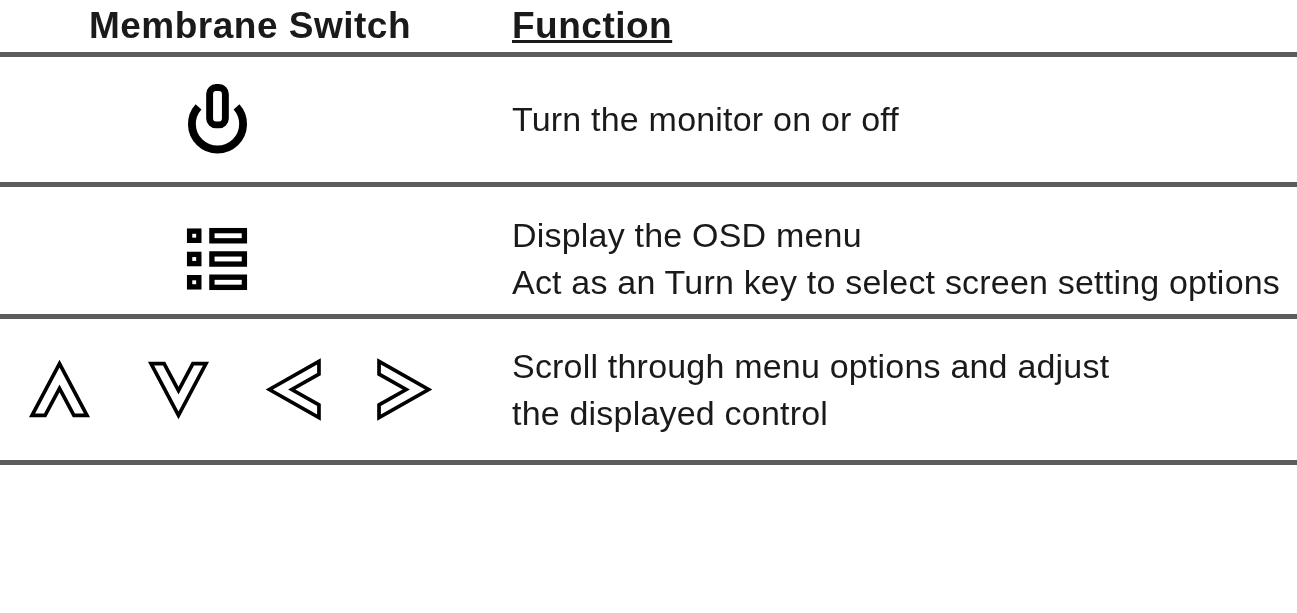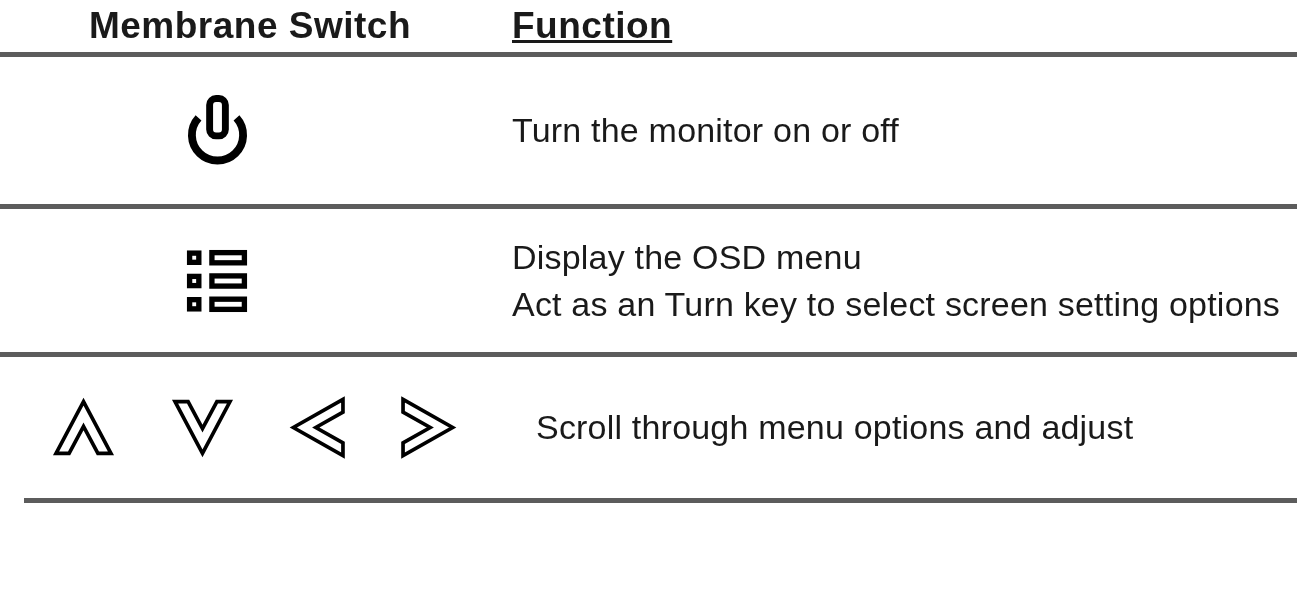--- a/index.html
+++ b/index.html
@@ -9,23 +9,23 @@
     overflow:hidden;
   }
   .manual-table { width:1297px; color:#1a1a1a; }
   .row {
     display:grid;
     grid-template-columns:460px 1fr;
     align-items:center;
     border-bottom:5px solid #5c5c5c;
   }
   .row-header { height:57px; }
-  .row-power  { height:152px; }
-  .row-menu   { height:148px; }
-  .row-arrows { height:146px;margin-left:24px; }
+  .row-power  { height:130px; }
+  .row-menu   { height:116px;margin-top:16px; }
+  .row-arrows { height:146px; }
   .row-exit   { height:170px; }
 
   .hcell { font-weight:bold; font-size:37px; letter-spacing:0.5px; white-space:nowrap; }
   .hcell-switch { display:flex; justify-content:center; padding-left:40px;text-align:center; }
   .hcell-function { padding-left:52px;text-decoration:underline; }
 
   .icon-cell { display:flex; justify-content:center; align-items:center; }
   .icon-cell.single { transform:translateX(-13px); }
   .icon-cell.arrows { gap:52px; }
 
@@ -95,17 +95,18 @@
         </svg>
       </span>
       <span>
         <svg width="59" height="67" viewBox="0 0 88 100">
           <path d="M6 8 L80 50 L6 92 V73 L46.5 50 L6 27 Z" fill="#fff" stroke="#000" stroke-width="5.5"></path>
         </svg>
       </span>
     </div>
     <div class="fn-cell">
       <div class="fn-line">Scroll through menu options and adjust</div>
+      <div class="fn-line">the displayed control</div>
     </div>
   </div>
 
 
 </div>
 
 </body></html>

